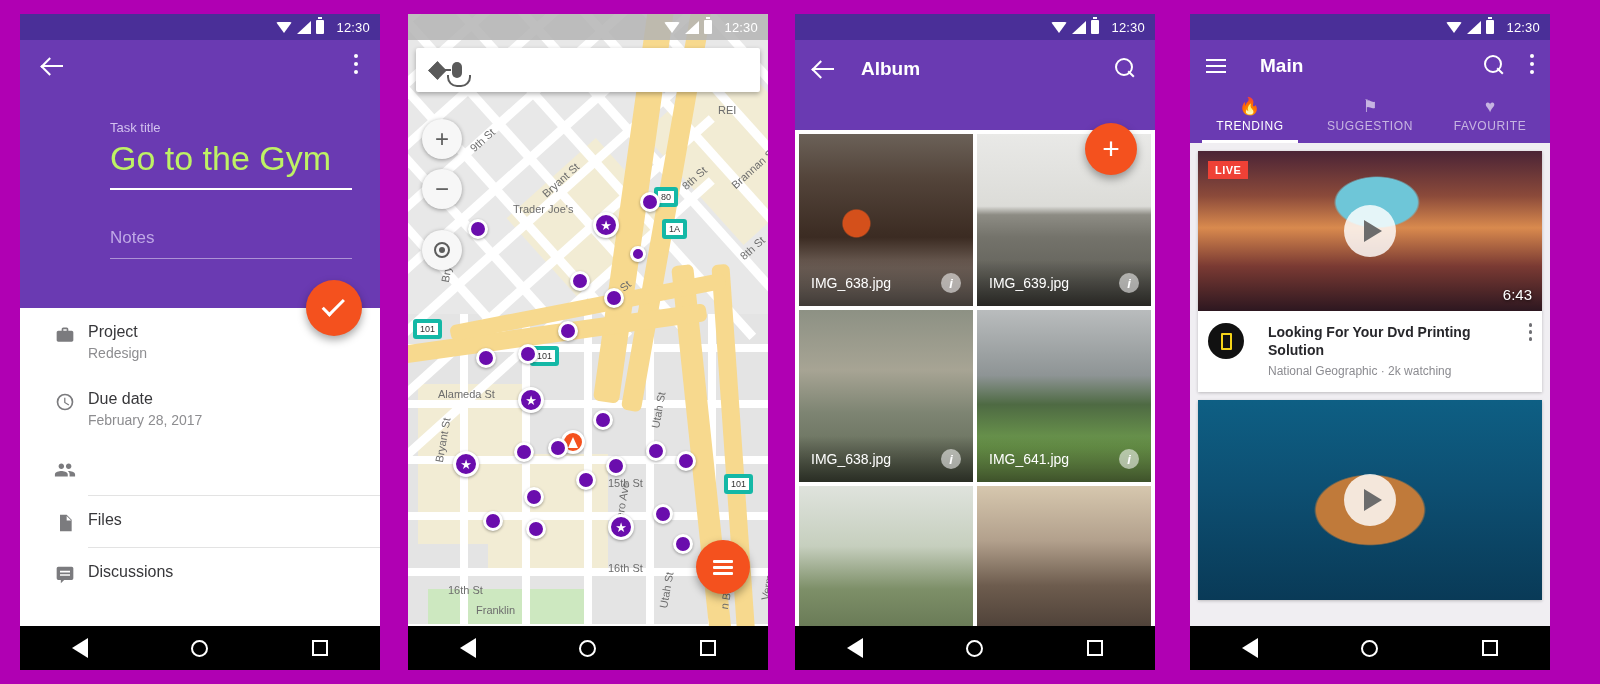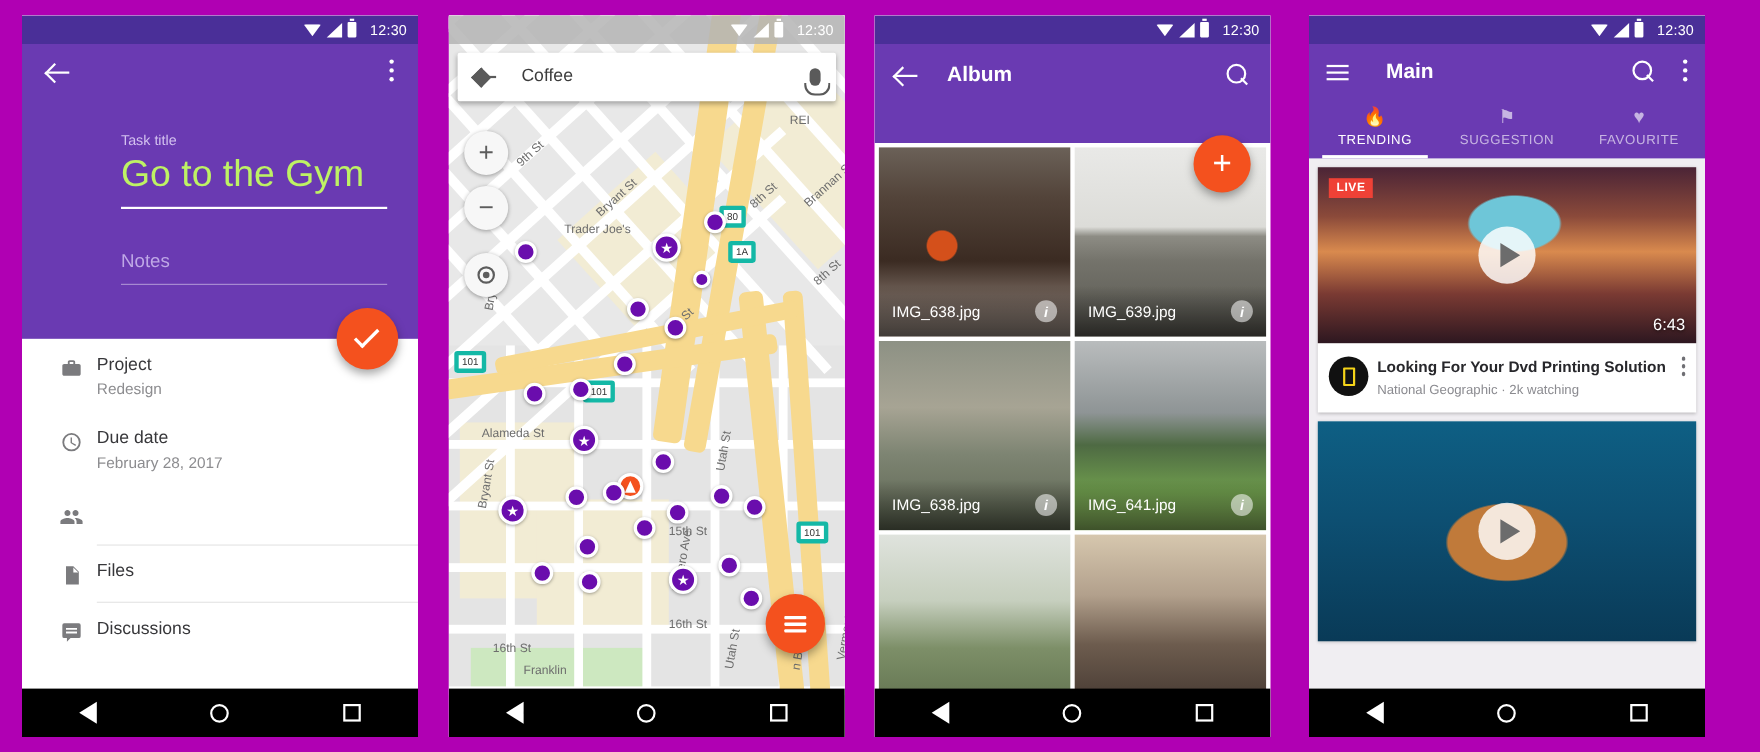--- a/index.html
+++ b/index.html
@@ -206,21 +206,21 @@
   .vthumb{ position:relative; height:160px; overflow:hidden;}
   .badge-live{ position:absolute;left:10px;top:10px;background:#ef4136;color:#fff;
                font-size:11px;font-weight:bold;padding:3px 7px;letter-spacing:.5px;z-index:3;}
   .vdur{ position:absolute;right:10px;bottom:8px;color:#fff;font-size:15px;z-index:3;
          text-shadow:0 1px 3px rgba(0,0,0,.7);}
   .playbtn{ position:absolute;left:50%;top:50%;transform:translate(-50%,-50%);
             width:52px;height:52px;border-radius:50%;background:rgba(255,255,255,.82);
             display:flex;align-items:center;justify-content:center;z-index:3;cursor:pointer;}
   .playbtn:after{content:"";width:0;height:0;border-top:11px solid transparent;
             border-bottom:11px solid transparent;border-left:18px solid #6c6c6c;margin-left:5px;}
-  .vmeta{ display:flex; padding:12px 10px 14px; gap:8px;}
+  .vmeta{ display:flex; padding:12px 10px 14px; gap:24px;}
   .vavatar{ width:36px;height:36px;border-radius:50%;background:#111;flex:0 0 36px;
             display:flex;align-items:center;justify-content:center;}
   .vavatar span{ display:block;width:11px;height:17px;border:2px solid #f5d419;border-radius:1px;}
   .vtexts{flex:1;}
   .vtitle{ font-size:14px; font-weight:bold; color:#27272b; line-height:18px;}
   .vsub{ font-size:12px; color:#8b8b90; margin-top:5px;}
   .icon-dots-dark i{display:block;width:3.5px;height:3.5px;border-radius:50%;background:#6f6f74;margin-bottom:3.5px;}
 
   
   .img-shop{background:
@@ -437,21 +437,20 @@
       <div class="sb-icons">
         <span class="ic-wifi"></span>
         <span class="ic-signal"></span>
         <span class="ic-batt"></span>
         <span class="sb-time">12:30</span>
       </div>
     </div>
 
     <div class="searchbar">
       <span class="icon-arrow-left"></span>
-      <span class="sb-text">Coffee</span>
       <span class="mic"></span>
     </div>
 
     <div class="mapbtn" id="map-zoom-in">
       <span>+</span>
     </div>
     <div class="mapbtn" id="map-zoom-out">
       <span>−</span>
     </div>
     <div class="mapbtn" id="map-locate">

